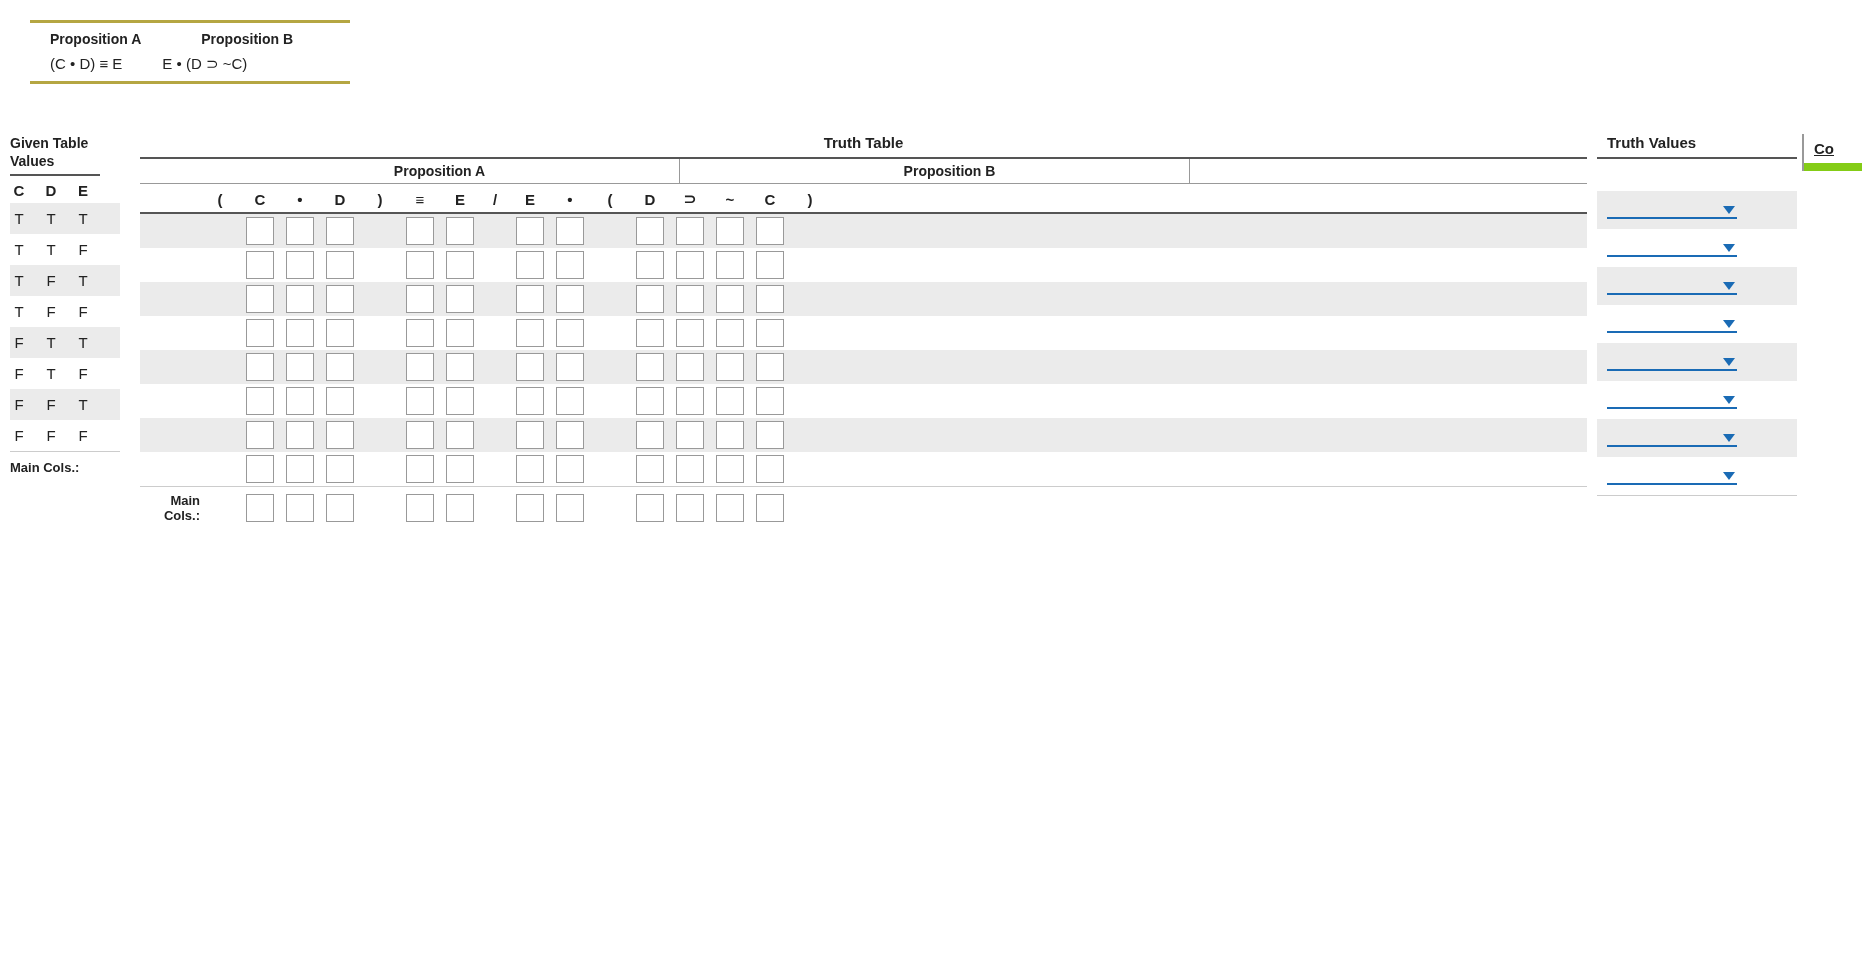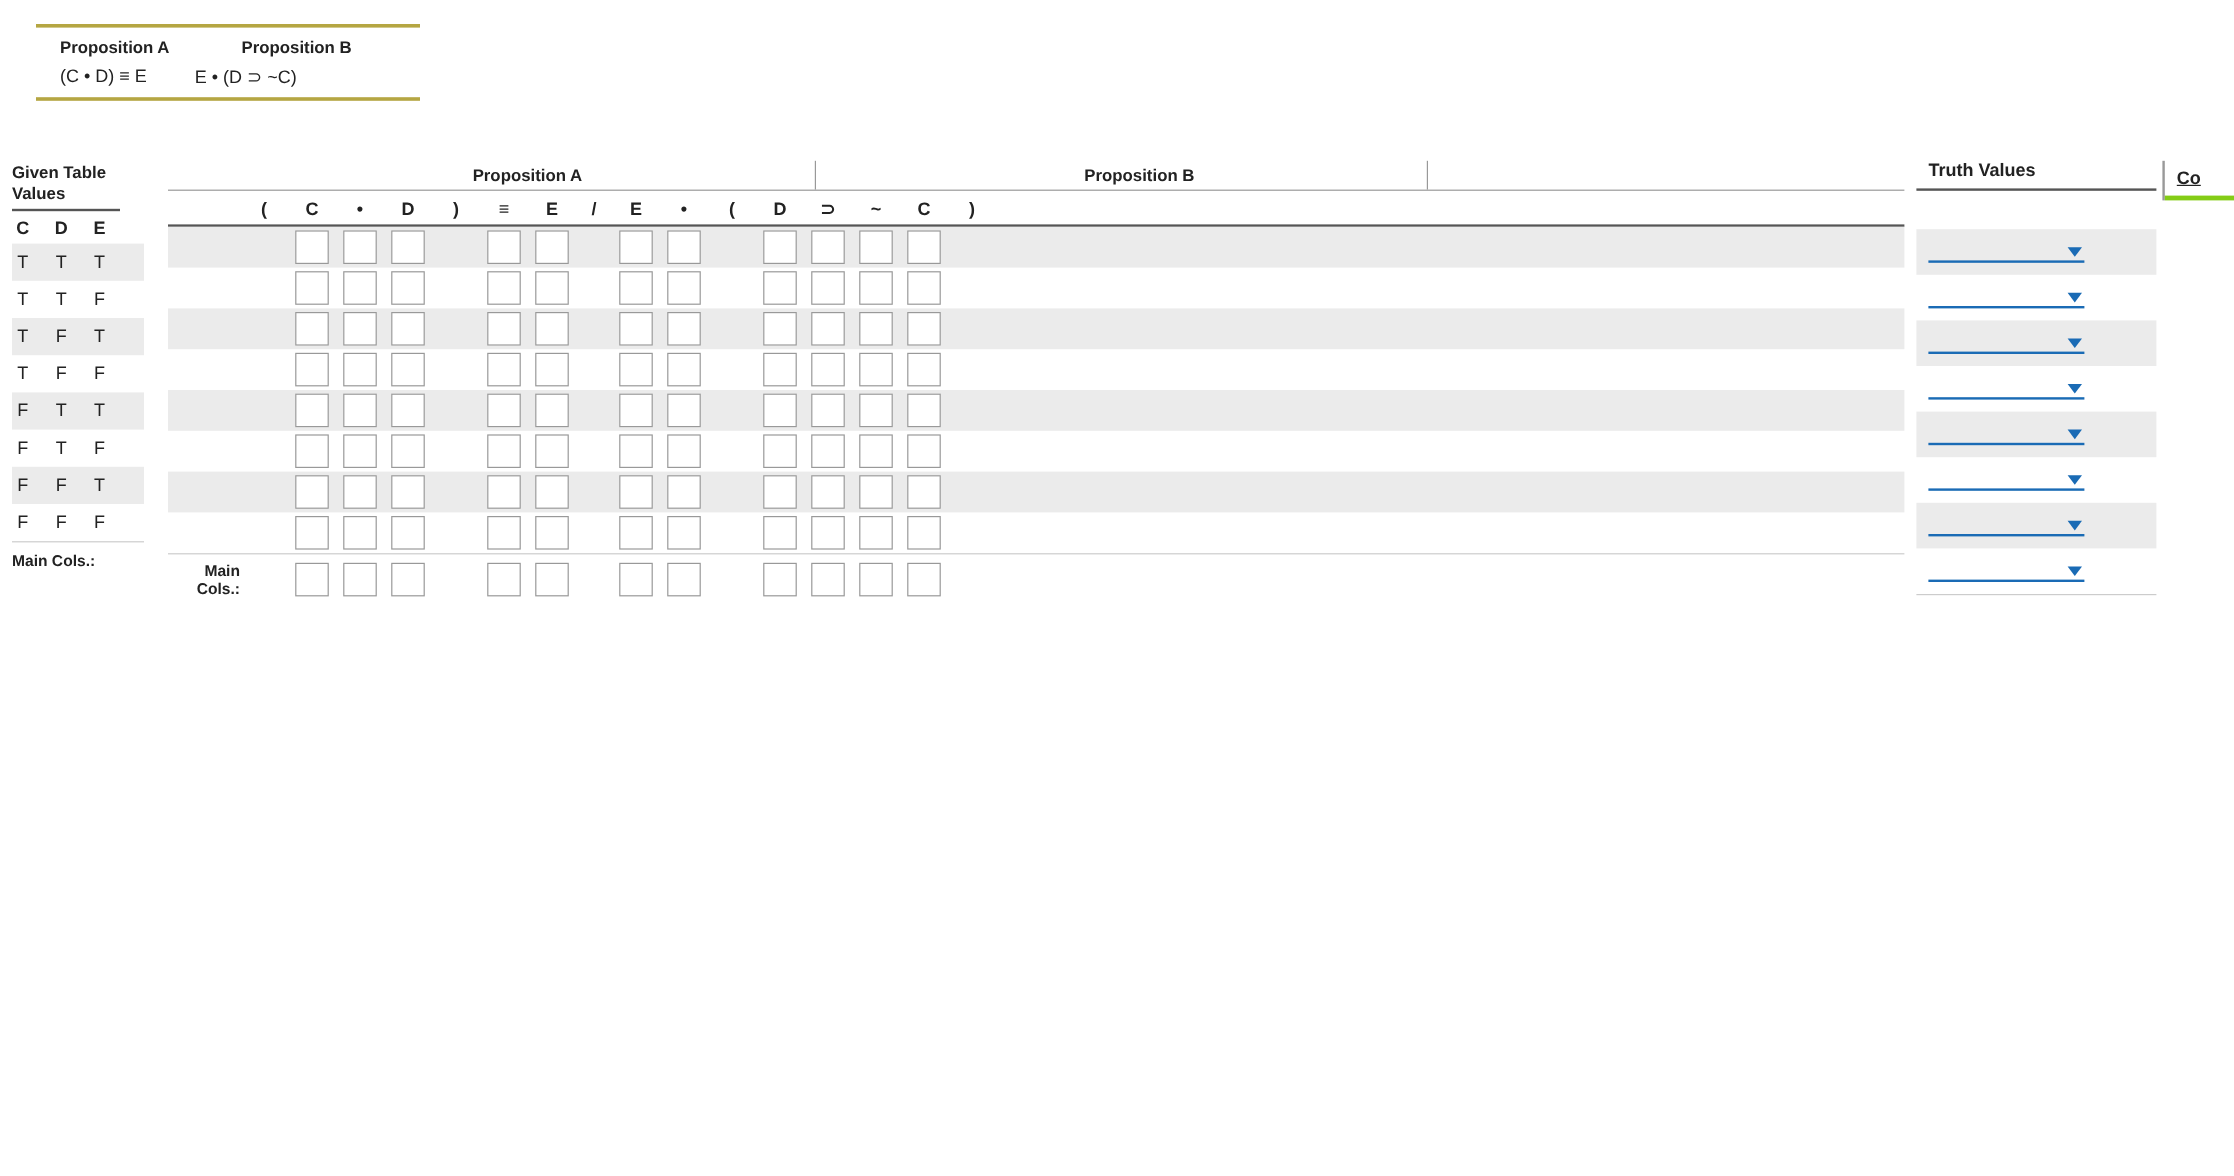--- a/index.html
+++ b/index.html
@@ -204,21 +204,21 @@
     
     .extra-col {
       min-width: 60px;
       margin-left: 5px;
       border-left: 2px solid #999;
     }
     .extra-col-header {
       font-weight: bold;
       font-size: 15px;
       padding: 6px 10px;
-      border-bottom: 4px solid #84cc16;
+      border-bottom: 8px solid #84cc16;
       text-decoration: underline;
     }
   </style>
 </head>
 <body>
 
 
 
 
 <div class="prop-box">
@@ -285,20 +285,21 @@
           <span>F</span>
         </div>
       </div>
 
     <div class="given-data-row" style="padding-top:8px; border-top:1px solid #ccc;">
       <span style="font-weight:bold; font-size:13px; white-space:nowrap;">Main Cols.:</span>
     </div>
   </div>
 
   <div class="tt-section">
+    <div class="tt-title">Truth Table</div>
 
     <div class="tt-sub-headers">
       <div style="width:60px; flex-shrink:0;"></div>
       <div class="tt-sub-header tt-prop-a">Proposition A</div>
       <div style="width:30px; flex-shrink:0;"></div>
       <div class="tt-sub-header tt-prop-b">Proposition B</div>
     </div>
 
     <div class="col-headers-row" id="col-headers-row">
     <div class="col-h spacer"></div>

